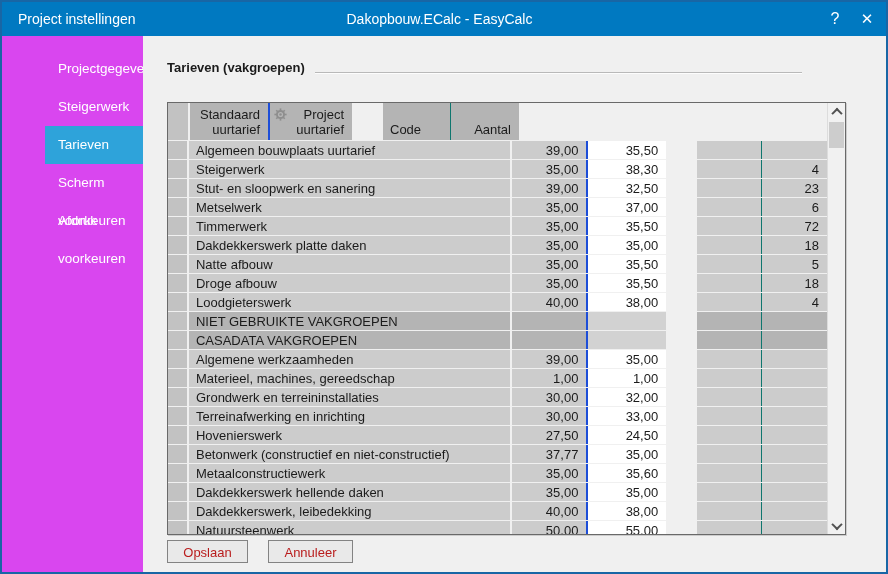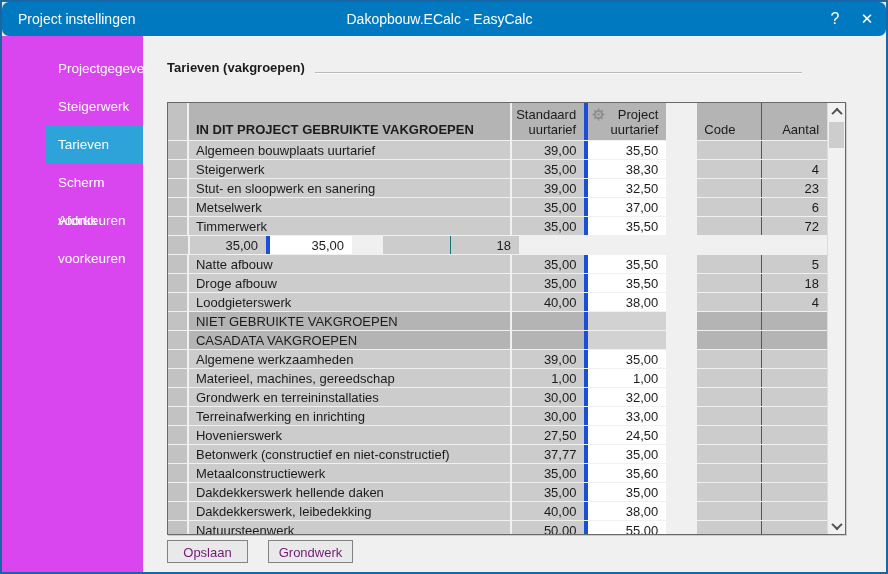--- a/index.html
+++ b/index.html
@@ -5,21 +5,21 @@
   html,body{margin:0;padding:0;}
   body{
     width:888px;height:574px;position:relative;overflow:hidden;
     font-family:"Liberation Sans",sans-serif;
     -webkit-font-smoothing:antialiased;
     background:#f0f0f0;
   }
   .window{position:absolute;inset:0;border:2px solid #1866a5;box-sizing:border-box;background:#f0f0f0;}
 
   
-  .titlebar{position:absolute;left:0;top:0;right:0;height:34px;background:#0079c1;color:#fff;border-radius:7px;}
+  .titlebar{position:absolute;left:0;top:0;right:0;height:34px;background:#0079c1;color:#fff;}
   .dlg-title{position:absolute;left:16px;top:0;line-height:34px;font-size:14px;}
   .app-title{position:absolute;left:0;right:9px;top:0;text-align:center;line-height:34px;font-size:14px;}
   .tb-btn{position:absolute;top:0;height:34px;line-height:33px;text-align:center;width:30px;cursor:default;font-size:16px;}
   .tb-help{right:36px;}
   .tb-close{right:4px;font-size:15px;}
 
   
   .sidebar{position:absolute;left:0;top:34px;bottom:0;width:141px;background:#d946ef;padding-top:14px;box-sizing:border-box;padding-left:43px;}
   .side-item{height:38px;line-height:38px;padding-left:13px;color:#fff;font-size:13.5px;cursor:default;}
   .side-item.selected{background:#2ea3da;}
@@ -34,21 +34,21 @@
   .table{position:absolute;left:24px;top:66px;width:679px;height:433px;
     border:1px solid #696969;box-sizing:border-box;background:#f0f0f0;display:flex;
     box-shadow:1px 1px 0 rgba(0,0,0,0.15);}
   .grid{width:661px;overflow:hidden;background:#f0f0f0;}
   .row{display:flex;height:18px;margin-bottom:1px;}
   .row.header{height:37px;}
   .cell{box-sizing:border-box;font-size:13px;color:#1b1b1b;white-space:nowrap;overflow:hidden;
     display:flex;align-items:center;background:#cccccc;}
   .c-rowhdr{width:22px;background:#c2c2c2;border-right:2px solid #f0f0f0;}
   .c-name{width:340px;padding-left:7px;border-right:2px solid #f0f0f0;}
-  .c-std{width:80px;justify-content:flex-end;padding-right:8px;border-right:4px solid #1d4ed8;}
+  .c-std{width:80px;justify-content:flex-end;padding-right:8px;border-right:2px solid #1d4ed8;}
   .c-proj{width:83px;background:#ffffff;padding:0;border-right:1px solid #f0f0f0;justify-content:center;}
   .c-code{width:68px;padding-left:7px;border-right:1px solid #0f766e;margin-left:30px;}
   .c-aantal{width:68px;justify-content:flex-end;padding-right:8px;}
   .row.header .cell{background:#b4b4b4;align-items:flex-end;padding-bottom:3px;}
   .row.header .c-rowhdr{background:#c2c2c2;}
   .row.header .c-name{font-weight:bold;}
   .hdr-2line{text-align:right;line-height:15px;width:100%;}
   .row.header .c-proj{position:relative;background:#b4b4b4;justify-content:flex-end;padding-right:8px;}
   .gear{position:absolute;left:4px;top:5px;width:13px;height:13px;}
   .row.section .cell{background:#b4b4b4;font-weight:normal;}
@@ -63,21 +63,21 @@
   .sb-btn{position:absolute;left:0;width:17px;height:17px;display:flex;align-items:center;justify-content:center;}
   .sb-up{top:0;}
   .sb-down{bottom:0;}
   .chev{width:6px;height:6px;border-left:2px solid #515151;border-top:2px solid #515151;}
   .chev.up{transform:rotate(45deg) translate(1px,1px);}
   .chev.down{transform:rotate(225deg) translate(1px,1px);}
   .sb-thumb{position:absolute;left:1px;top:19px;width:15px;height:26px;background:#cdcdcd;}
 
   
   .btn{position:absolute;height:23px;box-sizing:border-box;background:#e9e9e9;border:1px solid #838383;
-    font-family:"Liberation Sans",sans-serif;font-size:13px;color:#701a75;text-align:center;line-height:21px;cursor:default;}
+    font-family:"Liberation Sans",sans-serif;font-size:13px;color:#b91c1c;text-align:center;line-height:21px;cursor:default;}
   .btn-save{left:24px;top:504px;width:81px;}
   .btn-cancel{left:125px;top:504px;width:85px;}
 </style>
 </head>
 <body>
 
 <div class="window">
 
   <div class="titlebar">
     <div class="dlg-title">Project instellingen</div>
@@ -96,21 +96,20 @@
 
   <div class="content">
     <div class="section-title">Tarieven (vakgroepen)</div>
     <div class="section-line"></div>
 
     <div class="table">
       <div class="grid">
 
         <div class="row header">
           <div class="cell c-rowhdr"></div>
-          <div class="cell c-name">IN DIT PROJECT GEBRUIKTE VAKGROEPEN</div>
           <div class="cell c-std">
             <div class="hdr-2line"><span>Standaard</span><br><span>uurtarief</span></div>
           </div>
           <div class="cell c-proj">
             <svg class="gear" viewBox="0 0 16 16">
               <circle cx="8" cy="8" r="4.4" fill="none" stroke="#8e8e8e" stroke-width="2.4"></circle>
               <circle cx="8" cy="8" r="1.5" fill="#8e8e8e"></circle>
               <g stroke="#8e8e8e" stroke-width="2">
                 <line x1="8" y1="0.5" x2="8" y2="3"></line>
                   <line x1="8" y1="13" x2="8" y2="15.5"></line>
@@ -174,20 +173,21 @@
     <div class="cell c-name">Timmerwerk</div>
     <div class="cell c-std">35,00</div>
     <div class="cell c-proj">
       <input class="cell-input" value="35,50" style="">
     </div>
     <div class="cell c-code"></div>
     <div class="cell c-aantal">72</div>
   </div>
             <div class="row">
     <div class="cell c-rowhdr"></div>
+    <div class="cell c-name">Dakdekkerswerk platte daken</div>
     <div class="cell c-std">35,00</div>
     <div class="cell c-proj">
       <input class="cell-input" value="35,00" style="">
     </div>
     <div class="cell c-code"></div>
     <div class="cell c-aantal">18</div>
   </div>
             <div class="row">
     <div class="cell c-rowhdr"></div>
     <div class="cell c-name">Natte afbouw</div>
@@ -346,15 +346,15 @@
             <div class="chev up"></div>
           </div>
         <div class="sb-thumb"></div>
         <div class="sb-btn sb-down">
             <div class="chev down"></div>
           </div>
       </div>
     </div>
 
     <button class="btn btn-save">Opslaan</button>
-    <button class="btn btn-cancel">Grondwerk</button>
+    <button class="btn btn-cancel">Annuleer</button>
   </div>
 </div>
 
 </body></html>

